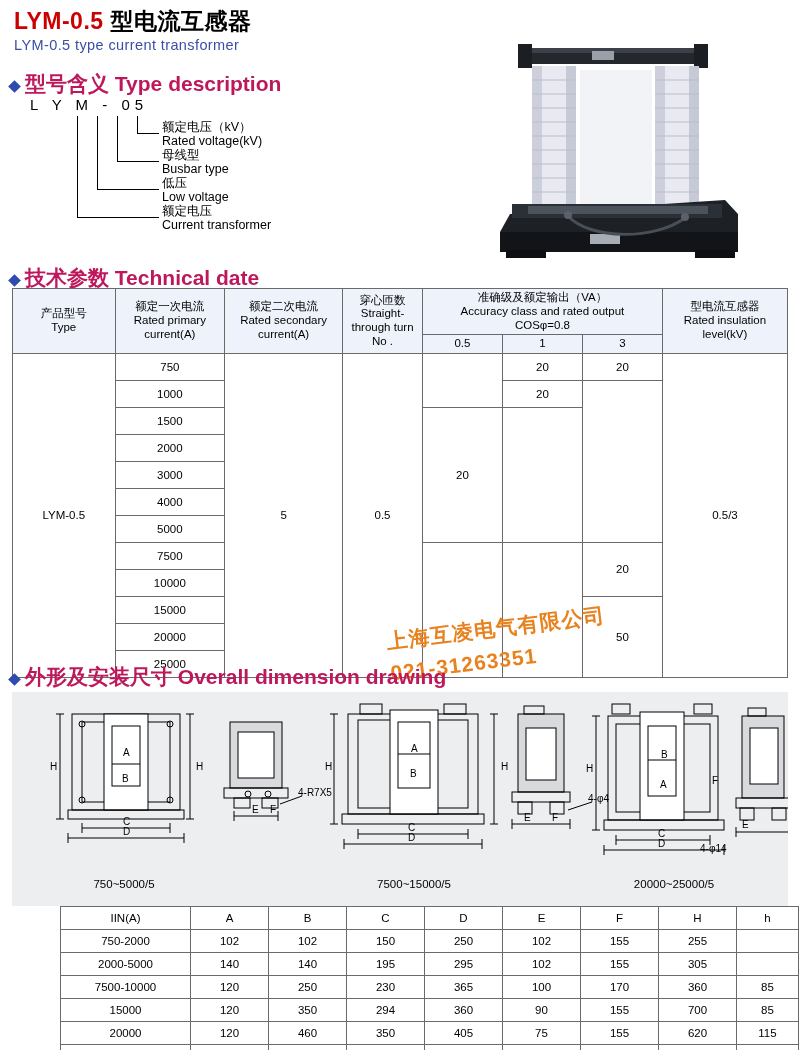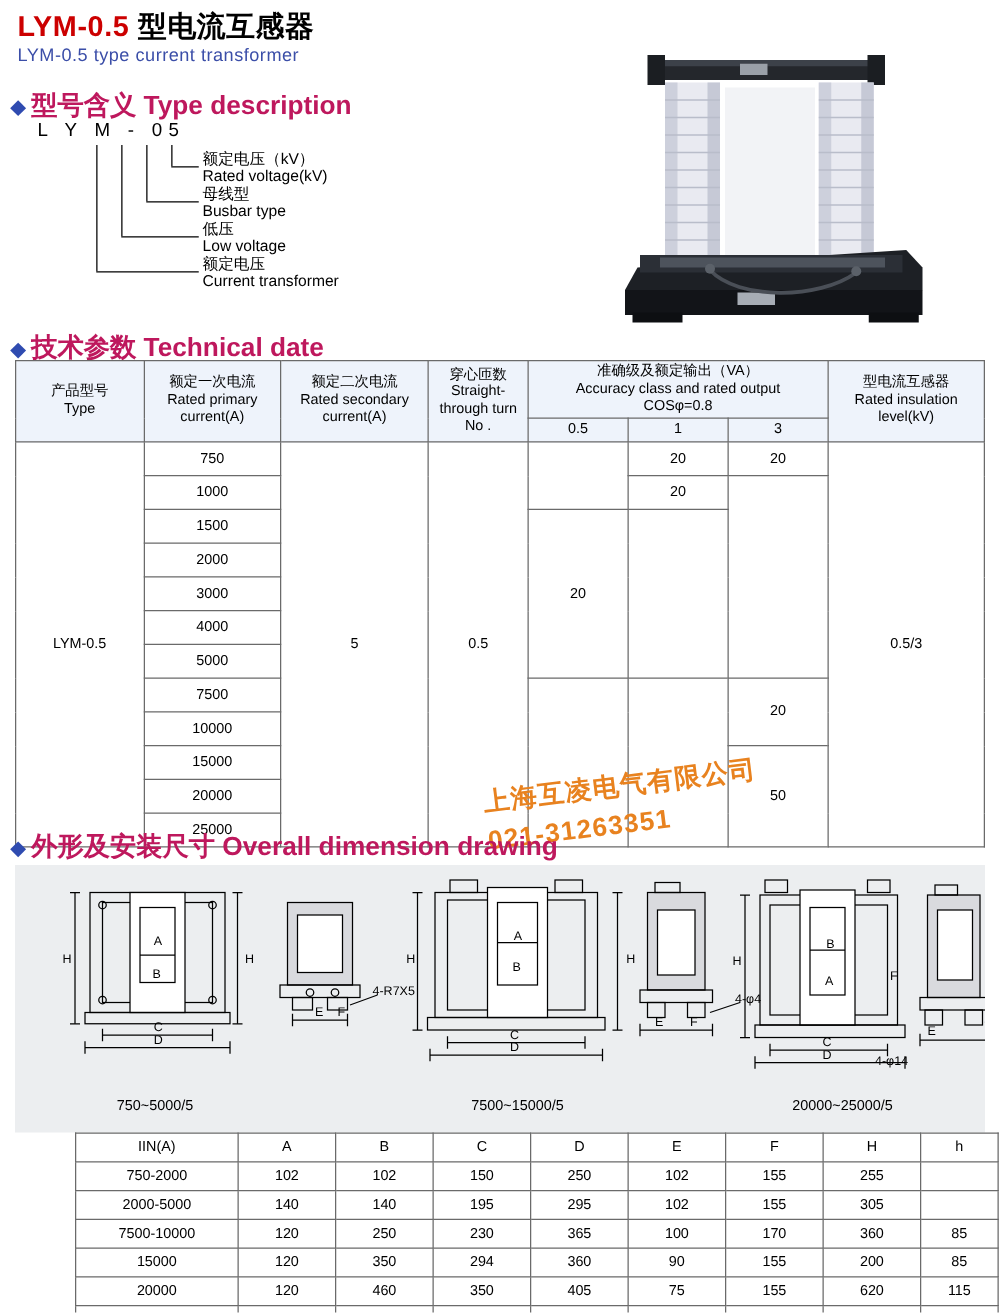--- a/index.html
+++ b/index.html
@@ -618,21 +618,21 @@
         <td>85</td>
       </tr>
       <tr>
         <td>15000</td>
         <td>120</td>
         <td>350</td>
         <td>294</td>
         <td>360</td>
         <td>90</td>
         <td>155</td>
-        <td>200</td>
+        <td>700</td>
         <td>85</td>
       </tr>
       <tr>
         <td>20000</td>
         <td>120</td>
         <td>460</td>
         <td>350</td>
         <td>405</td>
         <td>75</td>
         <td>155</td>

